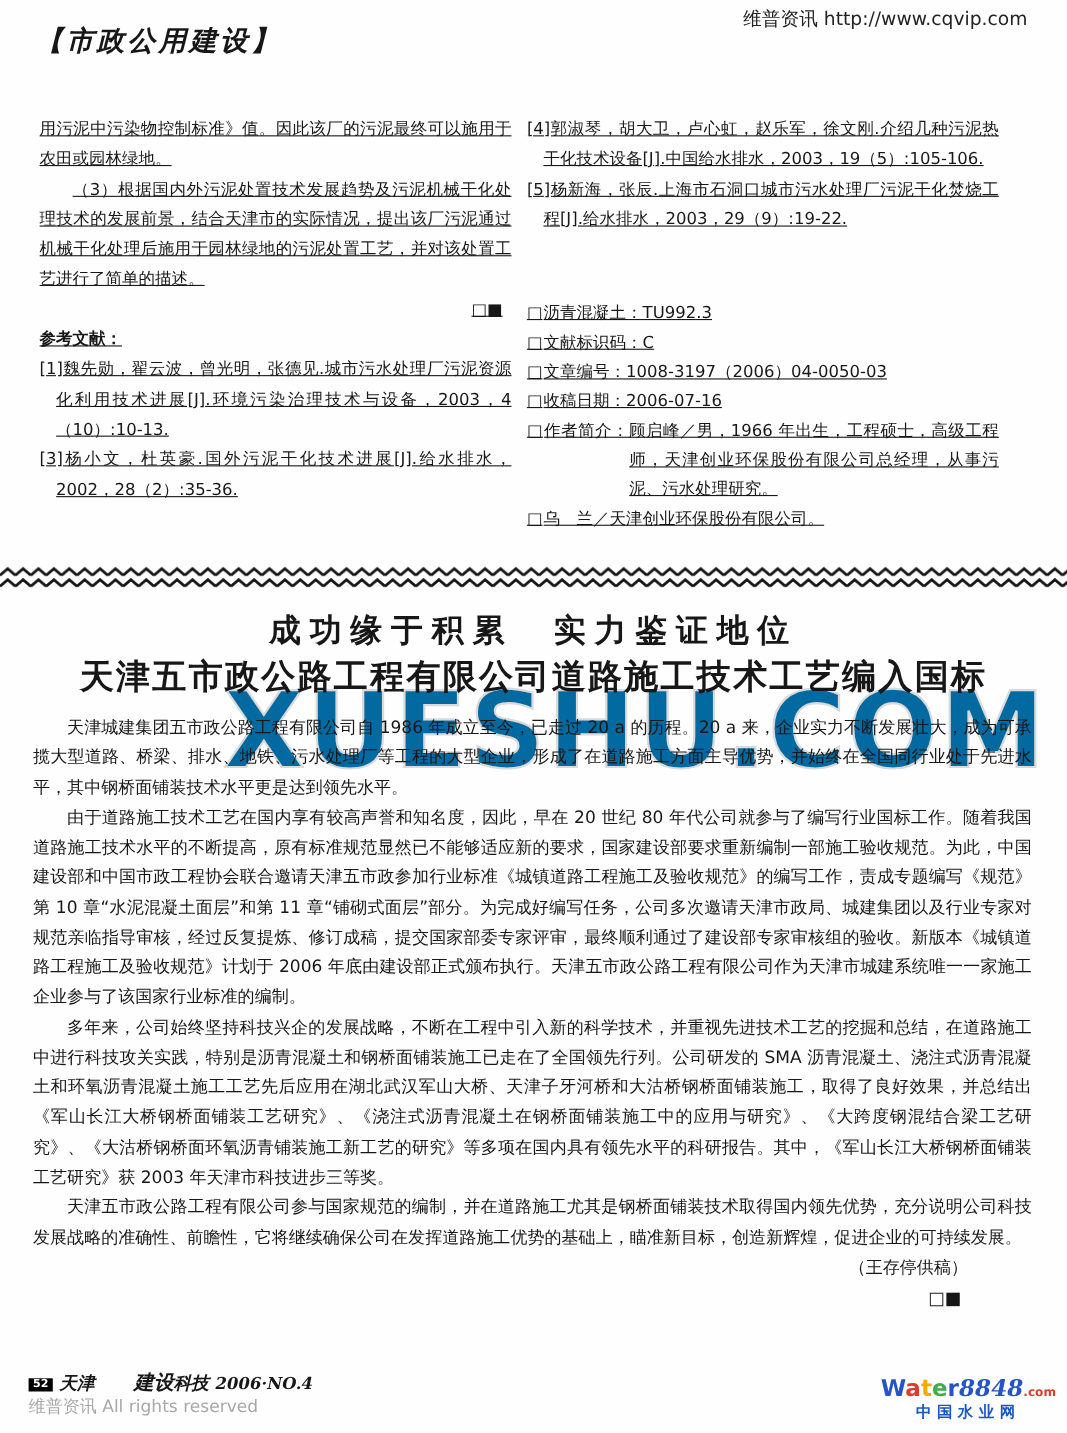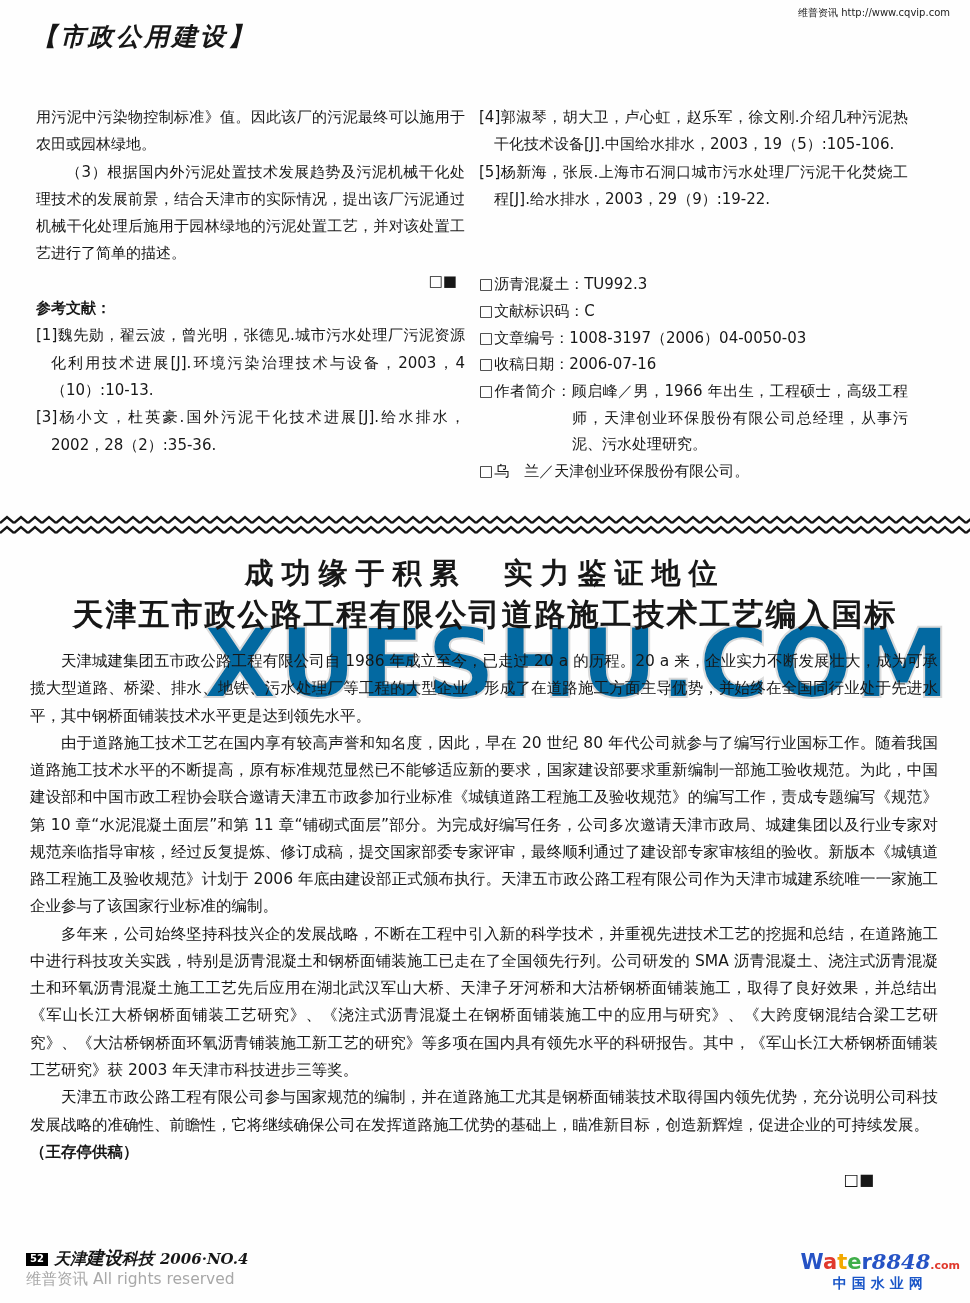--- a/index.html
+++ b/index.html
@@ -2,30 +2,30 @@
 <html><head>
 <meta charset="utf-8">
 <style>
   html,body{margin:0;padding:0;background:#e8e8e8;}
   .page{
     position:relative;width:970px;height:1303px;margin:0 auto;
     background:#fefefe;color:#171717;overflow:hidden;
     font-family:"DejaVu Sans",sans-serif;
   }
   
-  .notice{position:absolute;top:6px;right:20px;font-size:10px;color:#222;z-index:2;}
+  .notice{position:absolute;top:6px;right:36px;font-size:17px;color:#222;z-index:2;}
   .section-tag{
     position:absolute;top:20px;left:32px;font-size:25px;font-weight:bold;
     font-family:"DejaVu Serif",serif;font-style:italic;letter-spacing:3px;z-index:2;
   }
   
   .cols{
     position:absolute;top:104px;left:36px;width:872px;z-index:2;
     display:grid;grid-template-columns:1fr 1fr;column-gap:14px;
-    font-size:15px;line-height:1.82;text-align:justify;
+    font-size:15px;line-height:1.82;text-align:justify;text-decoration:underline;
   }
   .cols p{margin:0;}
   p.indent{text-indent:2em;}
   .endmark-left{text-align:right;margin-top:14px;padding-right:8px;font-size:15px;}
   .ref-title{margin-top:22px;font-weight:bold;}
   .ref{padding-left:1em;text-indent:-1em;}
   .meta-block{margin-top:58px;}
   .meta-row{padding-left:1em;text-indent:-1em;line-height:1.78;}
   .meta-row.hang{padding-left:6.2em;text-indent:-6.2em;}
   .bullet{margin-right:1px;}
@@ -39,34 +39,34 @@
   .t2{
     position:absolute;top:594px;left:0;width:100%;text-align:center;z-index:2;
     font-size:31px;font-weight:bold;font-family:"DejaVu Serif",serif;letter-spacing:2px;
   }
   
   .body2{
     position:absolute;top:648px;left:30px;width:908px;z-index:2;
     font-size:15.5px;line-height:1.76;text-align:justify;
   }
   .body2 p{margin:0;text-indent:2em;}
-  .byline{text-align:left;margin-top:4px;padding-right:58px;text-indent:0 !important;font-weight:bold;}
+  .byline{text-align:right;margin-top:4px;padding-right:58px;text-indent:0 !important;}
   .endmark-right{text-align:right;margin-top:16px;padding-right:64px;font-size:16px;text-indent:0 !important;}
   
   .watermark{
     position:absolute;top:608px;left:203px;z-index:1;
     font-size:96px;font-weight:bold;letter-spacing:2px;
     color:#0369a1;-webkit-text-stroke:2px #dadada;
     user-select:none;pointer-events:none;white-space:nowrap;
   }
   
   .footer-left{position:absolute;left:26px;bottom:14px;z-index:2;line-height:1.25;}
   .pg{display:inline-block;background:#000;color:#fff;font-size:10px;font-weight:bold;padding:0 4px;vertical-align:middle;}
   .journal{font-family:"DejaVu Serif",serif;font-style:italic;font-weight:bold;font-size:16px;margin-left:6px;}
-  .journal .jmain{font-size:18px;}
+  .journal .jmain{font-size:18px;margin-left:36px;}
   .issue{font-family:"DejaVu Serif",serif;font-style:italic;font-weight:bold;font-size:15px;margin-left:6px;}
   .rights{color:#a8a8a8;font-size:15.5px;margin-top:0;}
   .footer-right{position:absolute;right:10px;bottom:10px;z-index:2;text-align:center;}
   .water{font-size:21px;font-weight:bold;line-height:1.1;font-family:"DejaVu Sans",sans-serif;}
   .water .logo-num{font-style:italic;font-family:"DejaVu Serif",serif;}
   .water .logo-com{font-size:11px;vertical-align:baseline;}
   .site-cn{font-size:14px;font-weight:bold;letter-spacing:5px;margin-top:1px;}
 </style>
 </head>
 <body>

